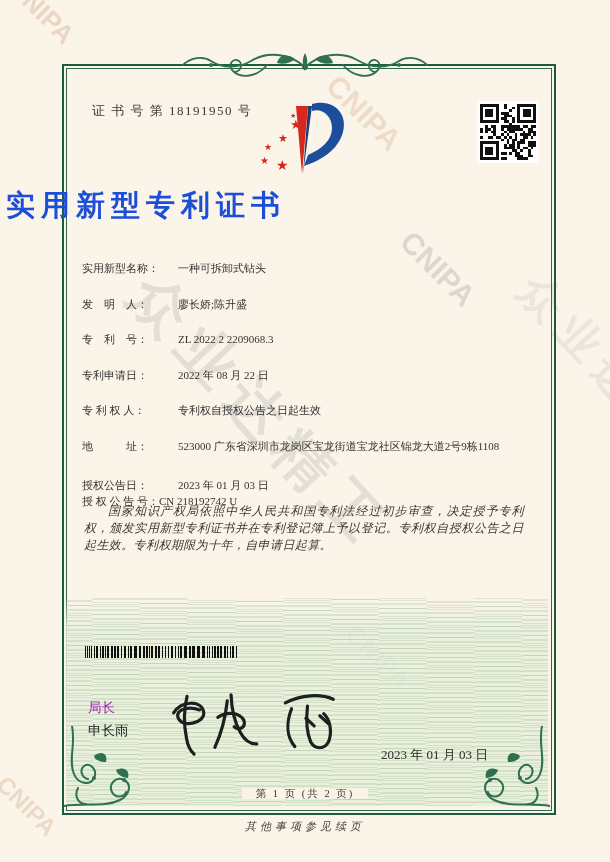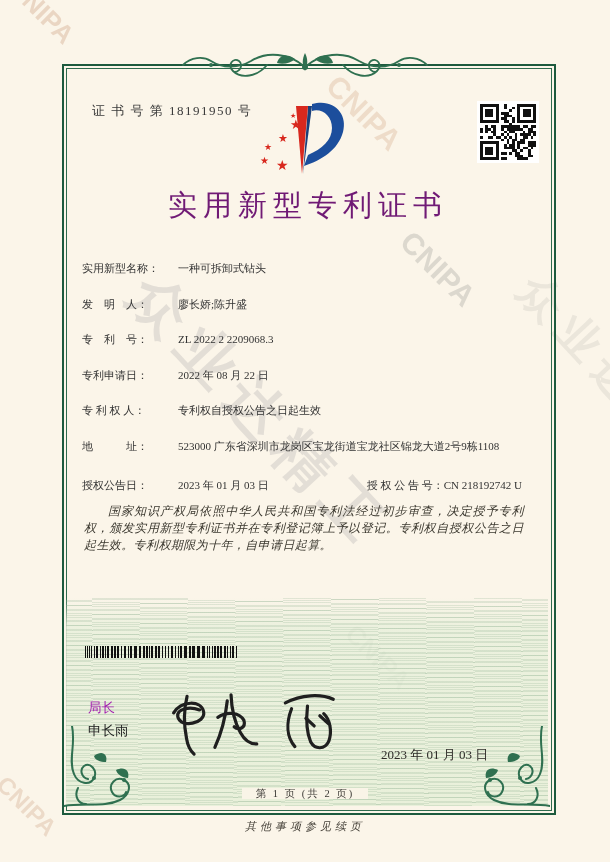--- a/index.html
+++ b/index.html
@@ -28,27 +28,27 @@
   .guilloche{position:absolute;left:66px;top:598px;width:482px;height:208px;
     background:
       repeating-linear-gradient( 1.2deg, rgba(132,170,136,.22) 0 1px, rgba(0,0,0,0) 1px 4px),
       repeating-linear-gradient(-1.2deg, rgba(132,170,136,.22) 0 1px, rgba(0,0,0,0) 1px 5px),
       linear-gradient(180deg, rgba(233,240,220,0) 0%, rgba(233,240,220,.85) 14%, #e9f0da 100%);
   }
   
   .cert-no{position:absolute;left:92px;top:102px;font-size:13px;letter-spacing:1.5px;color:#3a3a3a;}
   .logo{position:absolute;left:256px;top:98px;}
   .qr{position:absolute;left:477px;top:101px;width:56px;height:56px;background:#fff;padding:3px;}
-  .title{position:absolute;left:0;top:186px;width:100%;text-align:center;
-         font-size:29px;font-weight:normal;letter-spacing:6px;text-indent:6px;color:#701a75;}
+  .title{position:absolute;left:0;top:186px;width:100%;text-align:left;
+         font-size:29px;font-weight:bold;letter-spacing:6px;text-indent:6px;color:#1d4ed8;}
   
   .row{position:absolute;left:82px;right:88px;display:flex;font-size:11px;color:#333;line-height:16px;}
   .row .lbl{flex:none;width:96px;white-space:nowrap;}
   .row .val{flex:1;}
-  .grant-row{justify-content:space-between;}
+  .grant-row{justify-content:space-between;flex-direction:column;}
   .grant-row .pair{display:flex;white-space:nowrap;}
   
   .body-text{position:absolute;left:84px;top:503px;width:440px;font-size:12px;line-height:17px;
              font-style:italic;color:#3b382f;text-align:justify;letter-spacing:.4px;}
   .body-text p{margin:0;text-indent:2em;}
   
   .barcode{position:absolute;left:85px;top:646px;width:155px;height:12px;}
   
   .sig-title{position:absolute;left:88px;top:699px;font-size:13.5px;color:#a21caf;
              font-family:Liberation Mono, monospace;}

